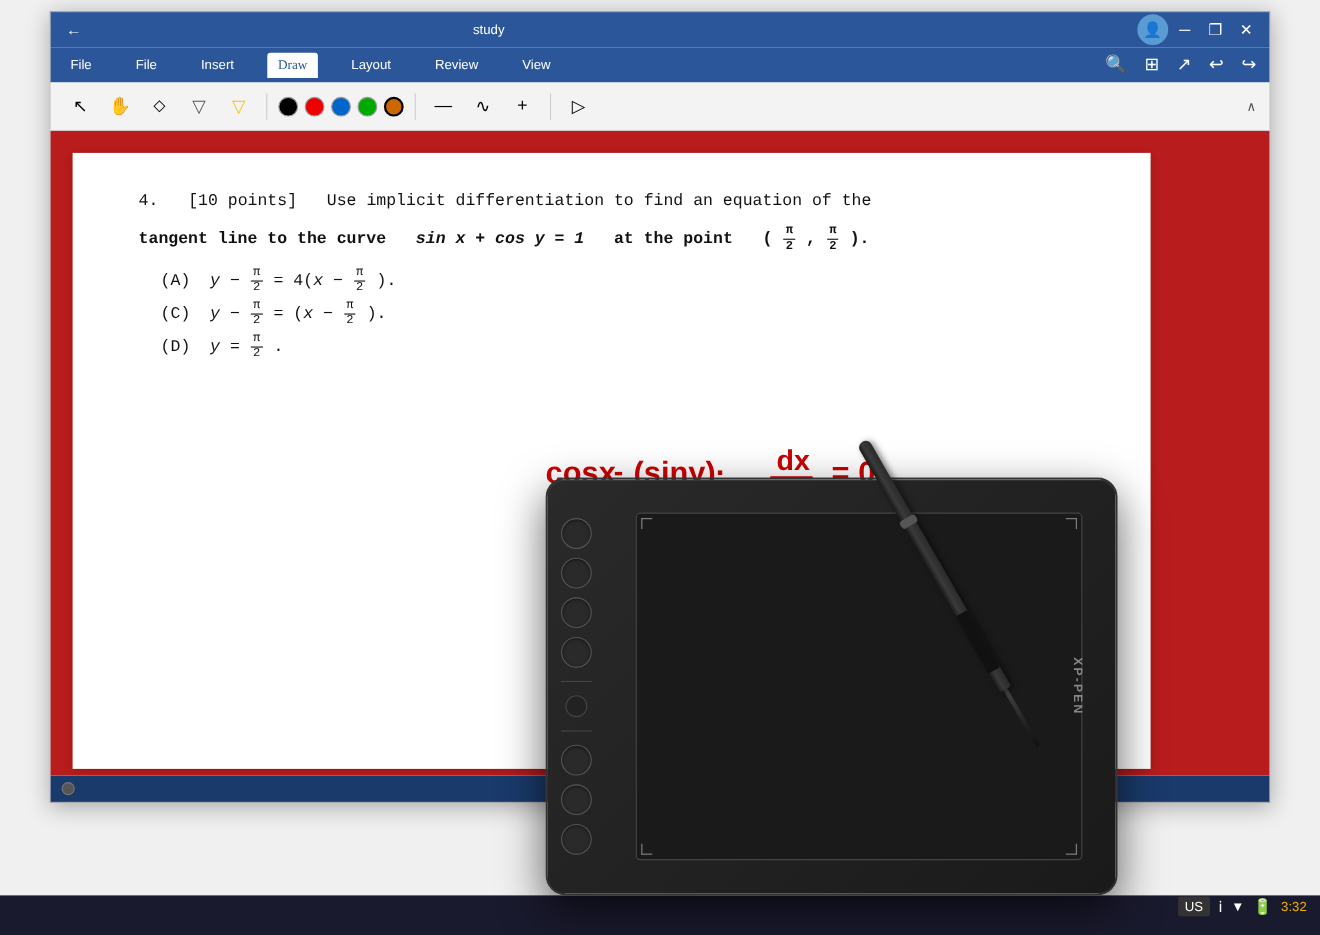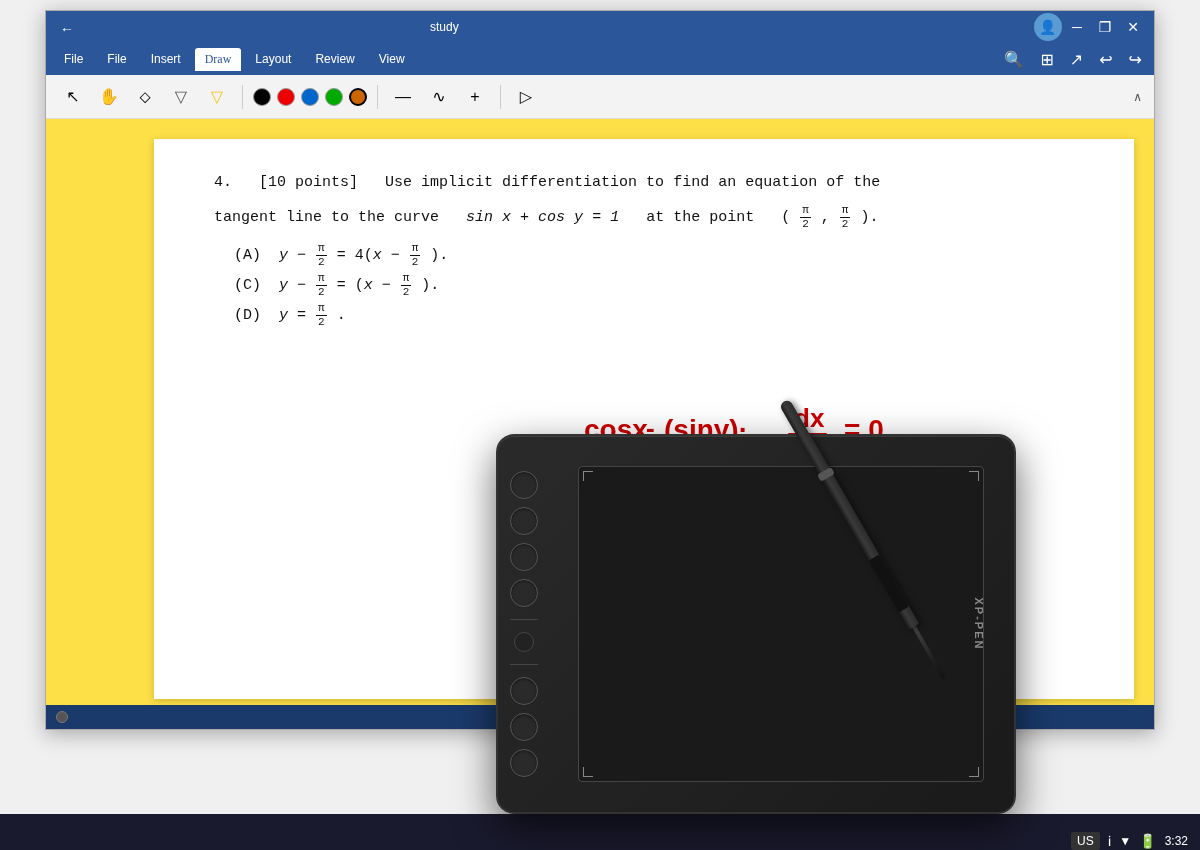--- a/index.html
+++ b/index.html
@@ -76,21 +76,21 @@
       cursor: pointer;
     }
 
     
     .menu-bar {
       background: #2b579a;
       height: 32px;
       display: flex;
       align-items: center;
       padding: 0 8px;
-      gap: 4px;
+      gap: 20px;
       flex-shrink: 0;
     }
     .menu-item {
       color: #fff;
       font-size: 12px;
       padding: 4px 10px;
       cursor: pointer;
       border-radius: 3px;
     }
     .menu-item.active {
@@ -155,24 +155,24 @@
     }
     .toolbar-collapse {
       font-size: 12px;
       cursor: pointer;
       color: #555;
     }
 
     
     .content-area {
       flex: 1;
-      background: #fde047;
+      background: #b91c1c;
       display: flex;
       align-items: flex-start;
-      justify-content: flex-end;
+      justify-content: flex-start;
       padding: 20px;
       overflow: hidden;
       position: relative;
     }
 
     
     .doc-page {
       background: #fff;
       width: 980px;
       min-height: 560px;
@@ -192,20 +192,21 @@
     .question-header {
       font-size: 15px;
       margin-bottom: 8px;
       font-family: 'Courier New', Courier, monospace;
     }
 
     .question-line {
       margin-bottom: 4px;
       font-family: 'Courier New', Courier, monospace;
       font-size: 15px;
+      font-weight: bold;
     }
 
     .choices {
       margin-top: 10px;
       margin-left: 20px;
     }
     .choice {
       font-size: 15px;
       font-family: 'Courier New', Courier, monospace;
       line-height: 2;
@@ -246,21 +247,21 @@
 
     
     .taskbar {
       position: absolute;
       bottom: 0;
       left: 0;
       width: 1200px;
       height: 36px;
       background: #1a1a2e;
       display: flex;
-      align-items: flex-end;
+      align-items: flex-start;
       justify-content: flex-end;
       padding: 0 12px;
       gap: 8px;
       margin-top: 36px;
     }
     .taskbar-right {
       display: flex;
       align-items: center;
       gap: 8px;
       color: #fff;
@@ -595,21 +596,21 @@
   </div>
 
 </div>
 
 <div class="taskbar">
   <div class="taskbar-right">
     <span class="taskbar-lang">US</span>
     <span style="color:#fff;font-size:14px;">ℹ</span>
     <span style="color:#fff;font-size:12px;">▼</span>
     <span style="color:#fff;font-size:14px;">🔋</span>
-    <span style="color:#ffffff;font-size:12px;">3:32</span>
+    <span style="color:#eab308;font-size:12px;">3:32</span>
   </div>
 </div>
 
 <div class="tablet-container">
   <div class="tablet">
     <div class="tablet-inner"></div>
     <div class="tablet-corner tl"></div>
     <div class="tablet-corner tr"></div>
     <div class="tablet-corner bl"></div>
     <div class="tablet-corner br"></div>

